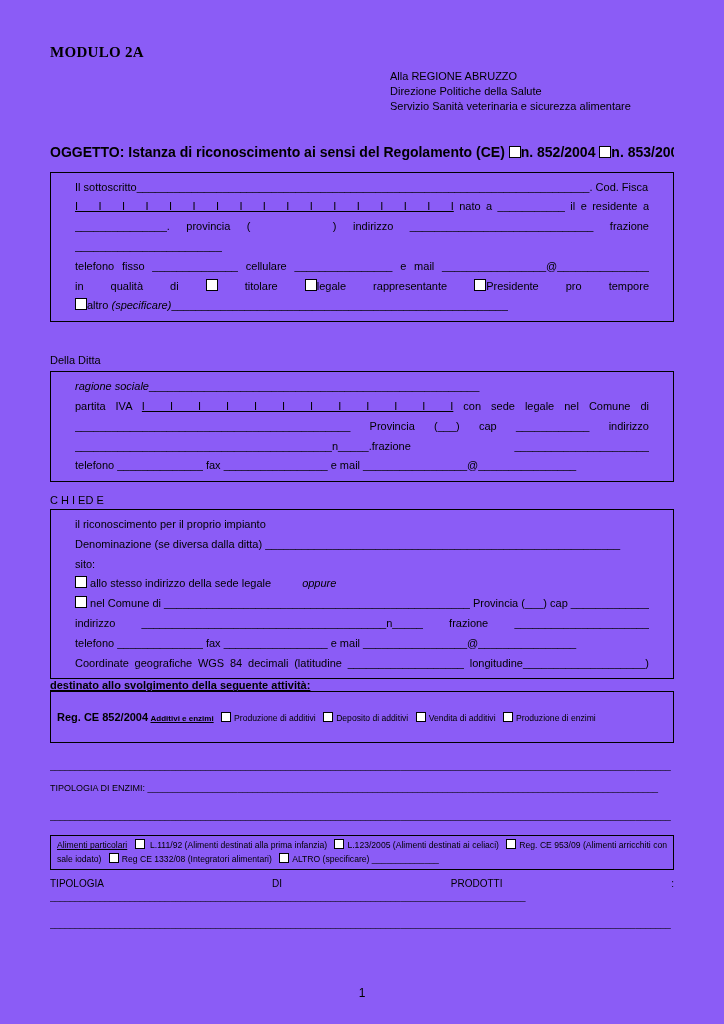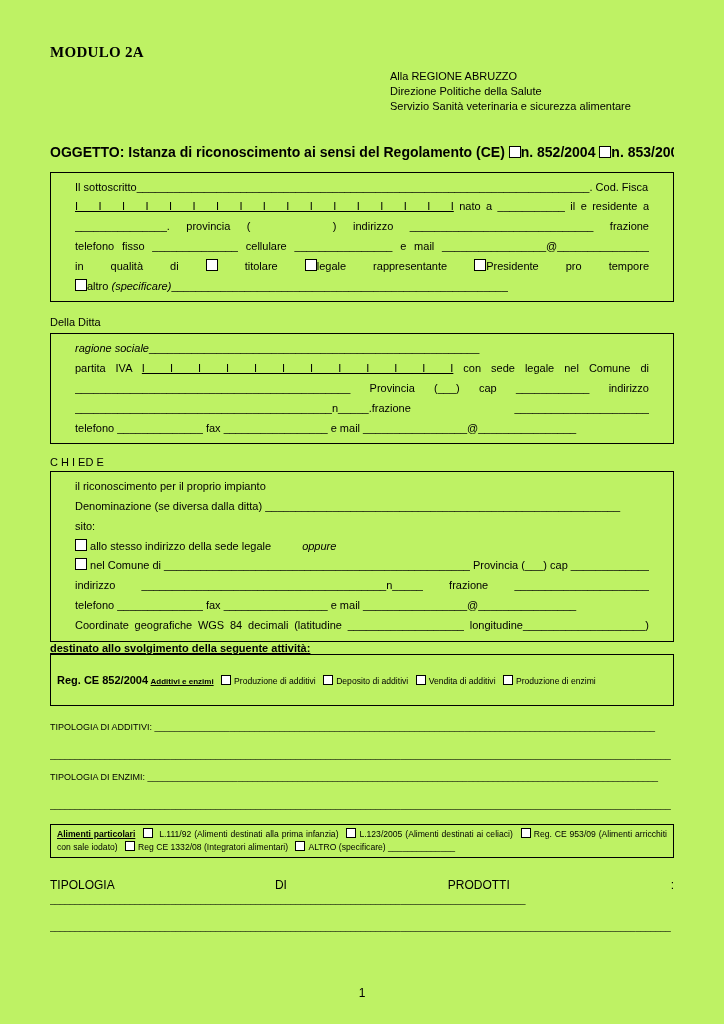--- a/index.html
+++ b/index.html
@@ -1,39 +1,39 @@
 <!DOCTYPE html>
 <html><head>
 <meta charset="utf-8">
 <style>
   html,body{margin:0;padding:0}
   body{width:724px;height:1024px;background:#fff;color:#000;font-family:"Liberation Sans",sans-serif}
-  .page{position:relative;width:724px;height:1024px;padding:44px 50px 0;box-sizing:border-box;overflow:hidden;background:#bef264}
+  .page{position:relative;width:724px;height:1024px;padding:44px 50px 0;box-sizing:border-box;overflow:hidden;background:#8b5cf6}
   .doc-title{font-family:"Liberation Serif",serif;font-size:15px;font-weight:bold;letter-spacing:.3px}
   .addr{margin:8px 0 0 340px;font-size:11px;line-height:1.35}
   .subject{margin-top:30px;font-size:14px;font-weight:bold;white-space:nowrap;overflow:hidden}
   .box{border:1px solid #000;margin-top:12px;padding:5px 24px;font-size:11px}
   .line{line-height:1.8;white-space:nowrap;overflow:hidden}
   .jl{text-align:justify;text-align-last:justify}
   .cells{text-decoration:underline;word-spacing:15px}
   .cb{display:inline-block;width:10px;height:10px;border:1px solid #000;vertical-align:-1px;background:#fff}
   .cbs{display:inline-block;width:8px;height:8px;border:1px solid #000;vertical-align:-1px;background:#fff;margin:0 3px 0 5px}
   .it{font-style:italic}
   .b{font-weight:normal}
-  .section-label{margin-top:14px;font-size:11px}
+  .section-label{margin-top:32px;font-size:11px}
   .chiede-head{margin-top:12px;font-size:11px}
   .attivita{font-size:11px;font-weight:bold;text-decoration:underline}
   .regbox{border:1px solid #000;padding:19px 6px;font-size:8.6px;white-space:nowrap;overflow:hidden}
   .rtitle{font-size:11px;font-weight:bold}
   .rsub{font-size:8px;font-weight:bold;text-decoration:underline}
   .tip{margin-top:16px;font-size:9px;white-space:nowrap;overflow:hidden}
   .tipline{margin-top:18px;font-size:9px;white-space:nowrap;overflow:hidden}
   .albox{border:1px solid #000;margin-top:14px;padding:3px 6px;font-size:8.6px;line-height:1.55;text-align:justify}
-  .altitle{font-weight:bold;text-decoration:underline}
-  .prodh{margin-top:20px;font-size:12px;text-align:justify;text-align-last:justify}
+  .altitle{font-weight:normal;text-decoration:underline}
+  .prodh{margin-top:8px;font-size:10px;text-align:justify;text-align-last:justify}
   .prodl{font-size:9px;white-space:nowrap;overflow:hidden;line-height:1.9}
   .oppure{margin-left:28px}
   .pagenum{position:absolute;left:0;right:0;bottom:24px;text-align:center;font-size:12px}
 </style>
 </head>
 <body>
 
 <div class="page">
 
   <div class="doc-title">MODULO 2A</div>
@@ -55,20 +55,23 @@
   <div class="box">
     <div class="line">
       <span>Il sottoscritto</span><span>__________________________________________________________________________</span><span>. Cod. Fiscale</span>
     </div>
     <div class="line jl">
       <span class="cells">I I I I I I I I I I I I I I I I I</span>
       <span>nato a ___________ il e residente a</span>
     </div>
     <div class="line jl">
       <span>_______________. provincia (&nbsp;&nbsp;&nbsp;&nbsp;&nbsp;) indirizzo ______________________________ frazione</span>
+    </div>
+    <div class="line">
+      <span>________________________</span>
     </div>
     <div class="line jl">
       <span>telefono fisso ______________ cellulare ________________ e mail _________________@_______________</span>
     </div>
     <div class="line jl">
       <span>in qualità di</span>
       <span class="cb"></span>
       <span>titolare</span>
       <span class="cb"></span><span>legale rappresentante</span>
       <span class="cb"></span><span>Presidente pro tempore</span>
@@ -138,24 +141,20 @@
 
   <div class="regbox">
     <span class="rtitle">Reg. CE 852/2004</span>
     <span class="rsub">Additivi e enzimi</span>
     <span class="cbs"></span><span>Produzione di additivi</span>
     <span class="cbs"></span><span>Deposito di additivi</span>
     <span class="cbs"></span><span>Vendita di additivi</span>
     <span class="cbs"></span><span>Produzione di enzimi</span>
   </div>
 
-  <div class="tip">
-    <span>TIPOLOGIA DI ADDITIVI:</span>
-    <span>____________________________________________________________________________________________________</span>
-  </div>
   <div class="tipline">
     <span>____________________________________________________________________________________________________________________________</span>
   </div>
 
   <div class="tip" style="margin-top:12px">
     <span>TIPOLOGIA DI ENZIMI:</span>
     <span>______________________________________________________________________________________________________</span>
   </div>
   <div class="tipline">
     <span>____________________________________________________________________________________________________________________________</span>

